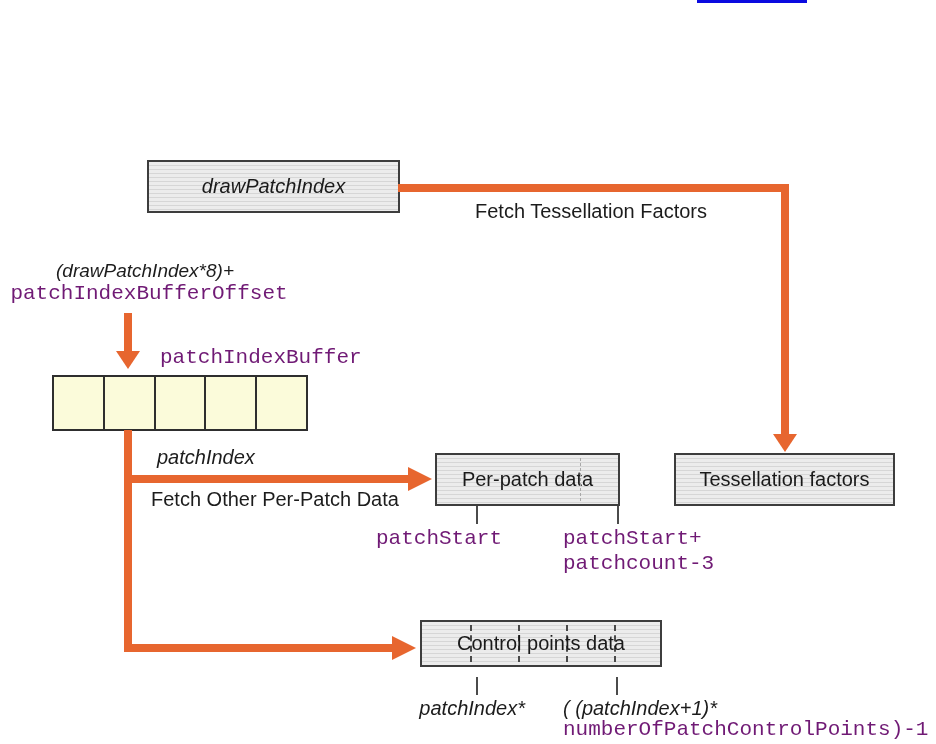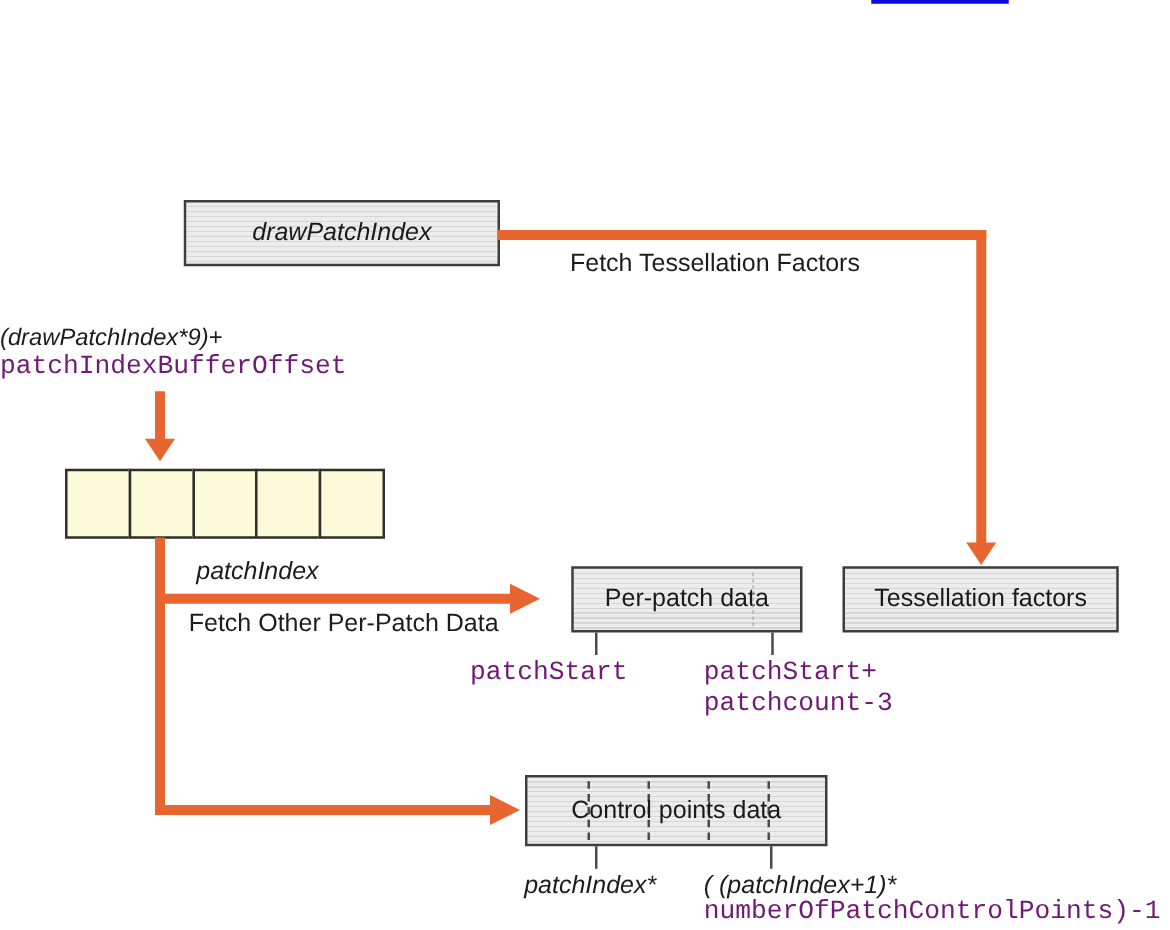--- a/index.html
+++ b/index.html
@@ -23,21 +23,21 @@
   .gbox.italic{font-style:italic;}
   
   .seg{position:absolute;background:var(--orange,#E7662F);}
   .head{position:absolute;width:0;height:0;}
   .head.right{border-top:12px solid transparent;border-bottom:12px solid transparent;border-left:24px solid var(--orange,#E7662F);}
   .head.down{border-left:12px solid transparent;border-right:12px solid transparent;border-top:18px solid var(--orange,#E7662F);}
   
   .lbl{position:absolute;font-size:20px;white-space:pre;}
   .it{font-style:italic;}
   .mono{font-family:"Liberation Mono", monospace;font-size:21px;color:#701a75;}
-  .ctr{text-align:left;}
+  .ctr{text-align:center;}
   .rt{text-align:right;}
   
   .cells{position:absolute;display:flex;box-sizing:border-box;}
   .cell{flex:1;background:var(--cell-fill,#FBFBDA);border:2px solid #2e2e2e;box-sizing:border-box;}
   .cell + .cell{margin-left:-2px;}
   
   .cdiv{position:absolute;top:3px;bottom:3px;width:0;border-left:2px dashed #4a4a4a;}
   .pdiv{position:absolute;top:3px;bottom:3px;width:0;border-left:1px dashed #a8a8a8;}
   
   .tick{position:absolute;width:2px;height:18px;background:#4b4b4b;}
@@ -53,60 +53,61 @@
 
   <div class="gbox italic" style="left:147px;top:160px;width:253px;height:53px;">
     <span>drawPatchIndex</span>
   </div>
 
   <div class="seg" style="left:398px;top:184px;width:391px;height:8px;"></div>
   <div class="seg" style="left:781px;top:184px;width:8px;height:251px;"></div>
   <div class="head down" style="left:773px;top:434px;"></div>
   <div class="lbl ctr" style="left:456px;top:200px;width:270px;">Fetch Tessellation Factors</div>
 
-  <div class="lbl it ctr" style="left:0px;top:260px;width:290px;font-size:19px;">(drawPatchIndex*9)+</div>
+  <div class="lbl it ctr" style="left:0px;top:260px;width:290px;font-size:19px;">(drawPatchIndex*8)+</div>
   <div class="lbl mono ctr" style="left:0px;top:282px;width:298px;">patchIndexBufferOffset</div>
 
   <div class="seg" style="left:124px;top:313px;width:8px;height:39px;"></div>
   <div class="head down" style="left:116px;top:351px;"></div>
 
+  <div class="lbl mono" style="left:160px;top:346px;">patchIndexBuffer</div>
 
   <div class="cells" style="left:52px;top:375px;width:256px;height:56px;">
       <div class="cell"></div>
       <div class="cell"></div>
       <div class="cell"></div>
       <div class="cell"></div>
       <div class="cell"></div>
     </div>
 
   <div class="seg" style="left:124px;top:430px;width:8px;height:222px;"></div>
   <div class="seg" style="left:124px;top:475px;width:286px;height:8px;"></div>
   <div class="head right" style="left:408px;top:467px;"></div>
   <div class="seg" style="left:124px;top:644px;width:270px;height:8px;"></div>
   <div class="head right" style="left:392px;top:636px;"></div>
 
   <div class="lbl it" style="left:157px;top:446px;">patchIndex</div>
   <div class="lbl" style="left:151px;top:488px;">Fetch Other Per-Patch Data</div>
 
-  <div class="gbox" style="left:457px;top:453px;width:185px;height:53px;text-align:right;">
+  <div class="gbox" style="left:435px;top:453px;width:185px;height:53px;text-align:right;">
     <div class="pdiv" style="left:143px;"></div>
     <span>Per-patch data</span>
   </div>
 
   <div class="gbox" style="left:674px;top:453px;width:221px;height:53px;">
     <span>Tessellation factors</span>
   </div>
 
   <div class="tick" style="left:476px;top:506px;"></div>
   <div class="tick" style="left:617px;top:506px;"></div>
   <div class="lbl mono" style="left:376px;top:527px;">patchStart</div>
   <div class="lbl mono" style="left:563px;top:527px;text-align:right;">patchStart+</div>
   <div class="lbl mono" style="left:563px;top:552px;">patchcount-3</div>
 
-  <div class="gbox" style="left:420px;top:620px;width:242px;height:57px;">
+  <div class="gbox" style="left:420px;top:620px;width:242px;height:47px;">
     <span style="position:relative;z-index:1;">Control points data</span>
   <div class="cdiv" style="left: 48px;"></div>
       <div class="cdiv" style="left: 96px;"></div>
       <div class="cdiv" style="left: 144px;"></div>
       <div class="cdiv" style="left: 192px;"></div>
     </div>
 
   <div class="tick" style="left:476px;top:677px;"></div>
   <div class="tick" style="left:616px;top:677px;"></div>
   <div class="lbl it rt" style="left:300px;top:697px;width:225px;">patchIndex*</div>

